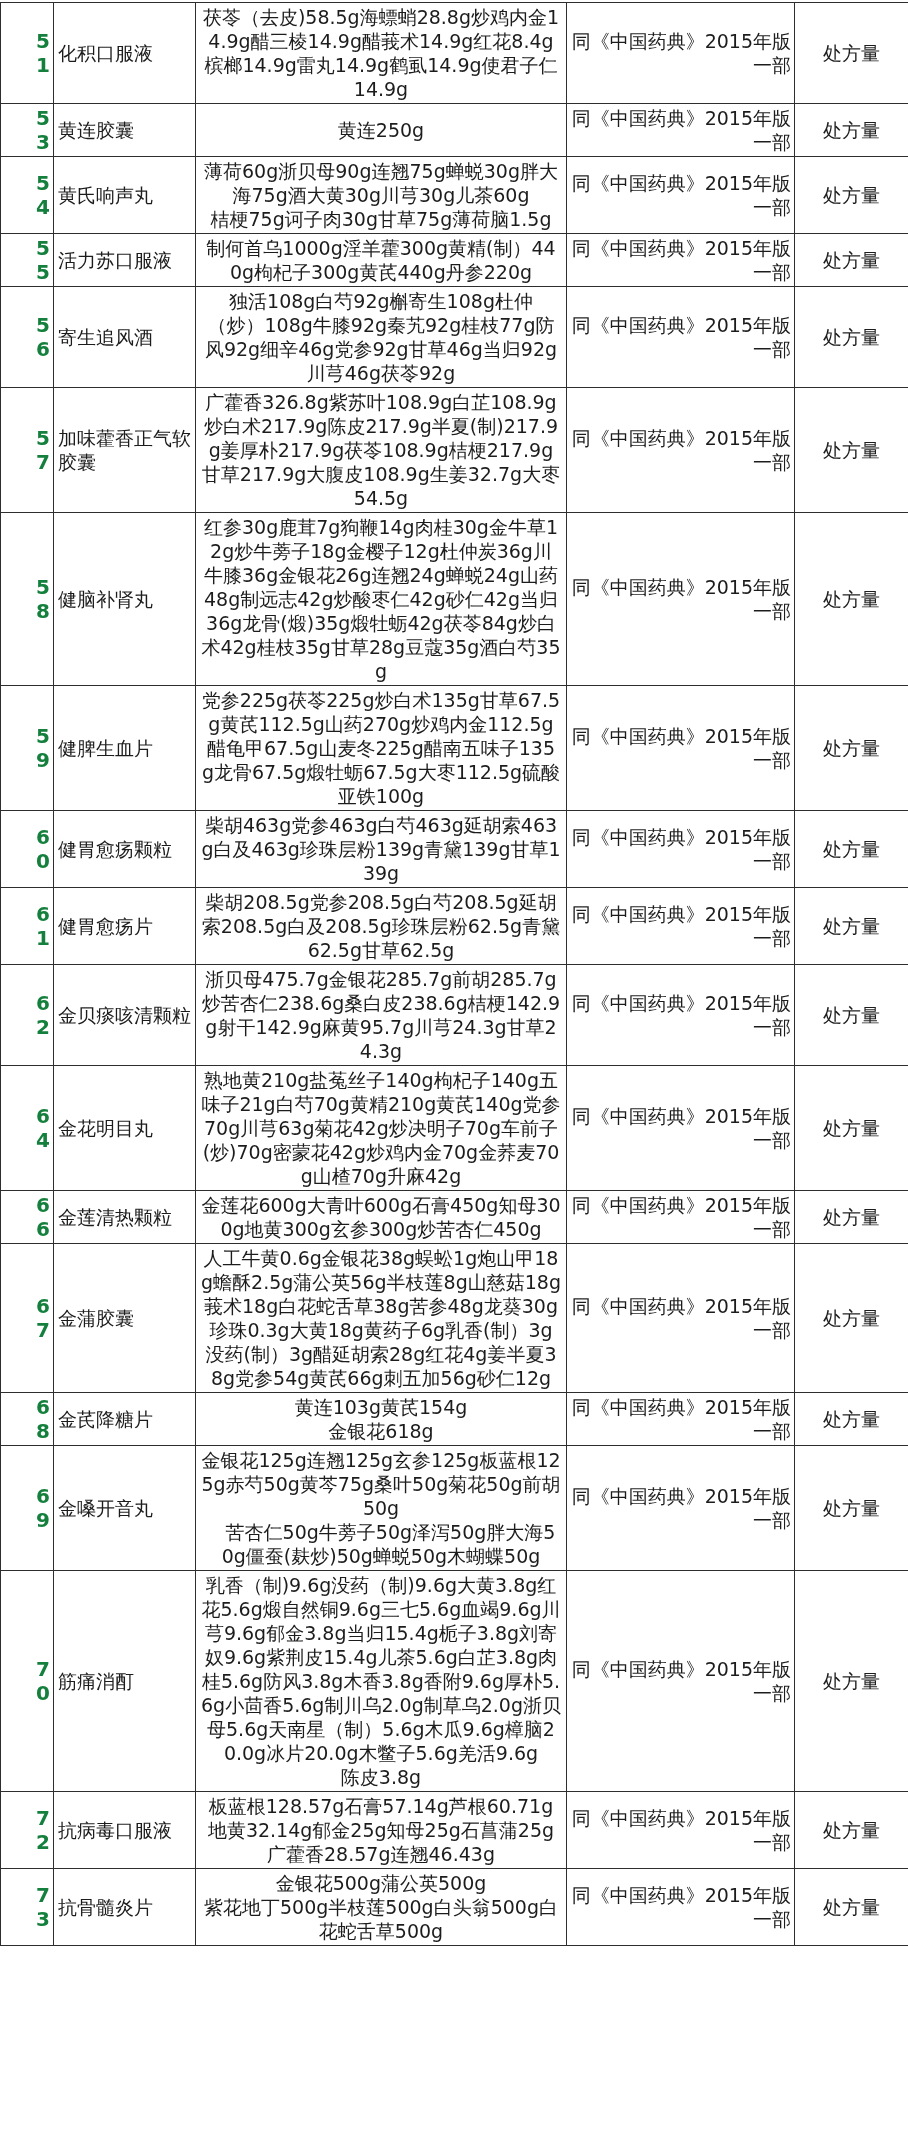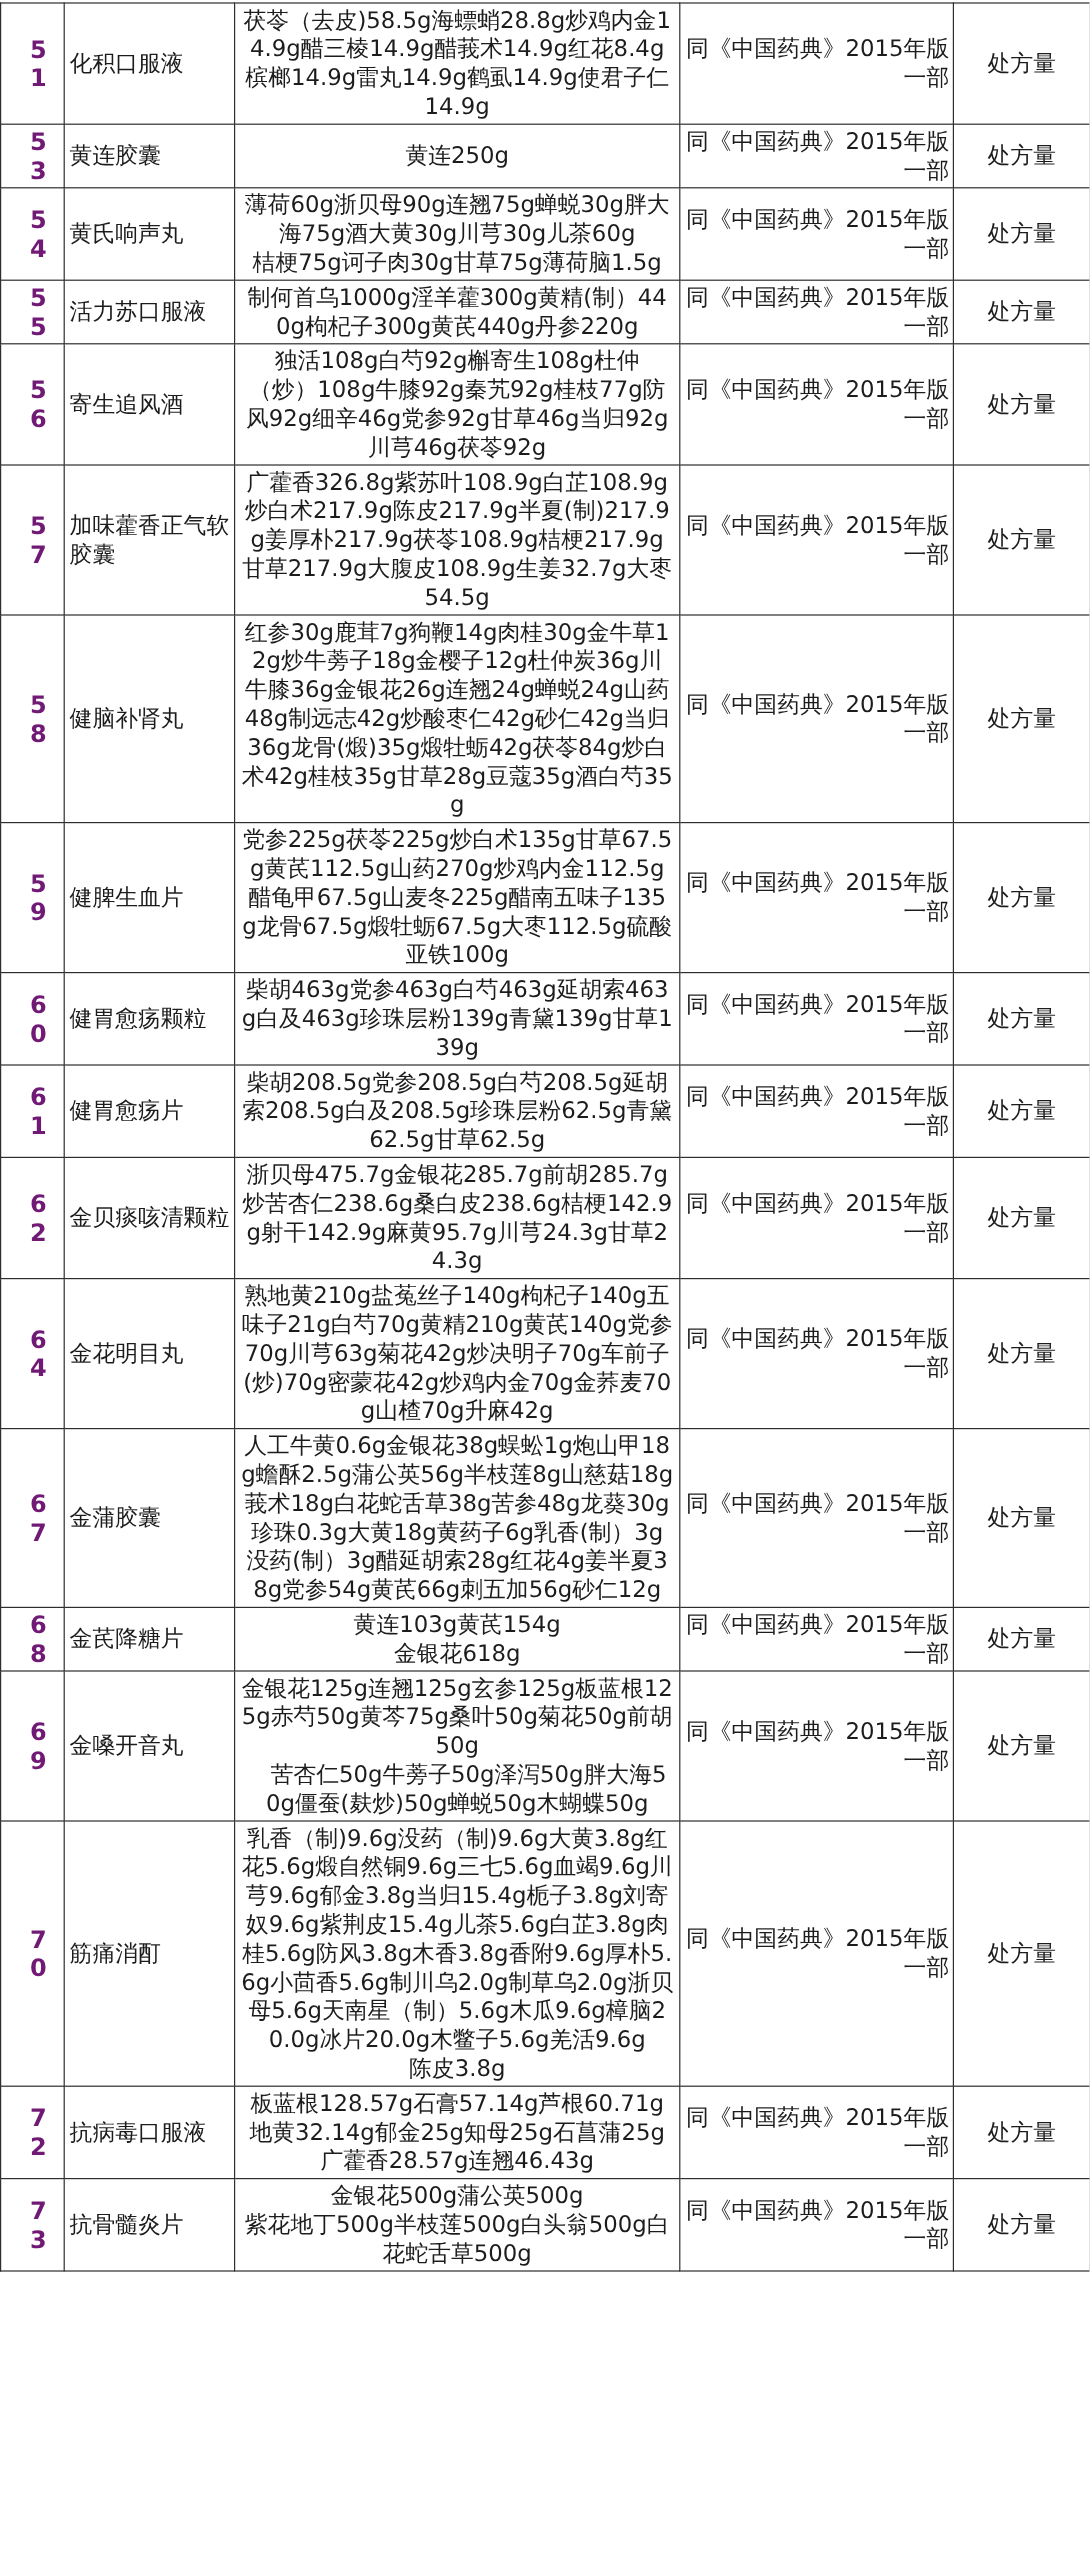--- a/index.html
+++ b/index.html
@@ -29,24 +29,24 @@
   td {
     border: 1px solid #2e2e2e;
     vertical-align: middle;
     padding: 2px 3px;
     font-size: 19px;
     line-height: 24px;
     word-break: break-all;
     overflow-wrap: anywhere;
   }
   td.td-no {
-    text-align: left;
+    text-align: right;
     font-weight: bold;
     font-size: 20px;
-    color: #701a75;
+    color: #15803d;
     padding-left: 24px;
   }
   td.td-name {
     text-align: left;
     padding: 2px 4px;
   }
   td.td-ing {
     text-align: center;
     white-space: pre-wrap;
     padding: 2px 5px;
@@ -150,20 +150,27 @@
           <td class="td-dose">处方量</td>
         </tr>
         <tr>
           <td class="td-no">64</td>
           <td class="td-name">金花明目丸</td>
           <td class="td-ing">熟地黄210g盐菟丝子140g枸杞子140g五味子21g白芍70g黄精210g黄芪140g党参70g川芎63g菊花42g炒决明子70g车前子(炒)70g密蒙花42g炒鸡内金70g金荞麦70g山楂70g升麻42g</td>
           <td class="td-std">同《中国药典》2015年版一部</td>
           <td class="td-dose">处方量</td>
         </tr>
         <tr>
+          <td class="td-no">66</td>
+          <td class="td-name">金莲清热颗粒</td>
+          <td class="td-ing">金莲花600g大青叶600g石膏450g知母300g地黄300g玄参300g炒苦杏仁450g</td>
+          <td class="td-std">同《中国药典》2015年版一部</td>
+          <td class="td-dose">处方量</td>
+        </tr>
+        <tr>
           <td class="td-no">67</td>
           <td class="td-name">金蒲胶囊</td>
           <td class="td-ing">人工牛黄0.6g金银花38g蜈蚣1g炮山甲18g蟾酥2.5g蒲公英56g半枝莲8g山慈菇18g莪术18g白花蛇舌草38g苦参48g龙葵30g珍珠0.3g大黄18g黄药子6g乳香(制）3g没药(制）3g醋延胡索28g红花4g姜半夏38g党参54g黄芪66g刺五加56g砂仁12g</td>
           <td class="td-std">同《中国药典》2015年版一部</td>
           <td class="td-dose">处方量</td>
         </tr>
         <tr>
           <td class="td-no">68</td>
           <td class="td-name">金芪降糖片</td>
           <td class="td-ing">黄连103g黄芪154g

